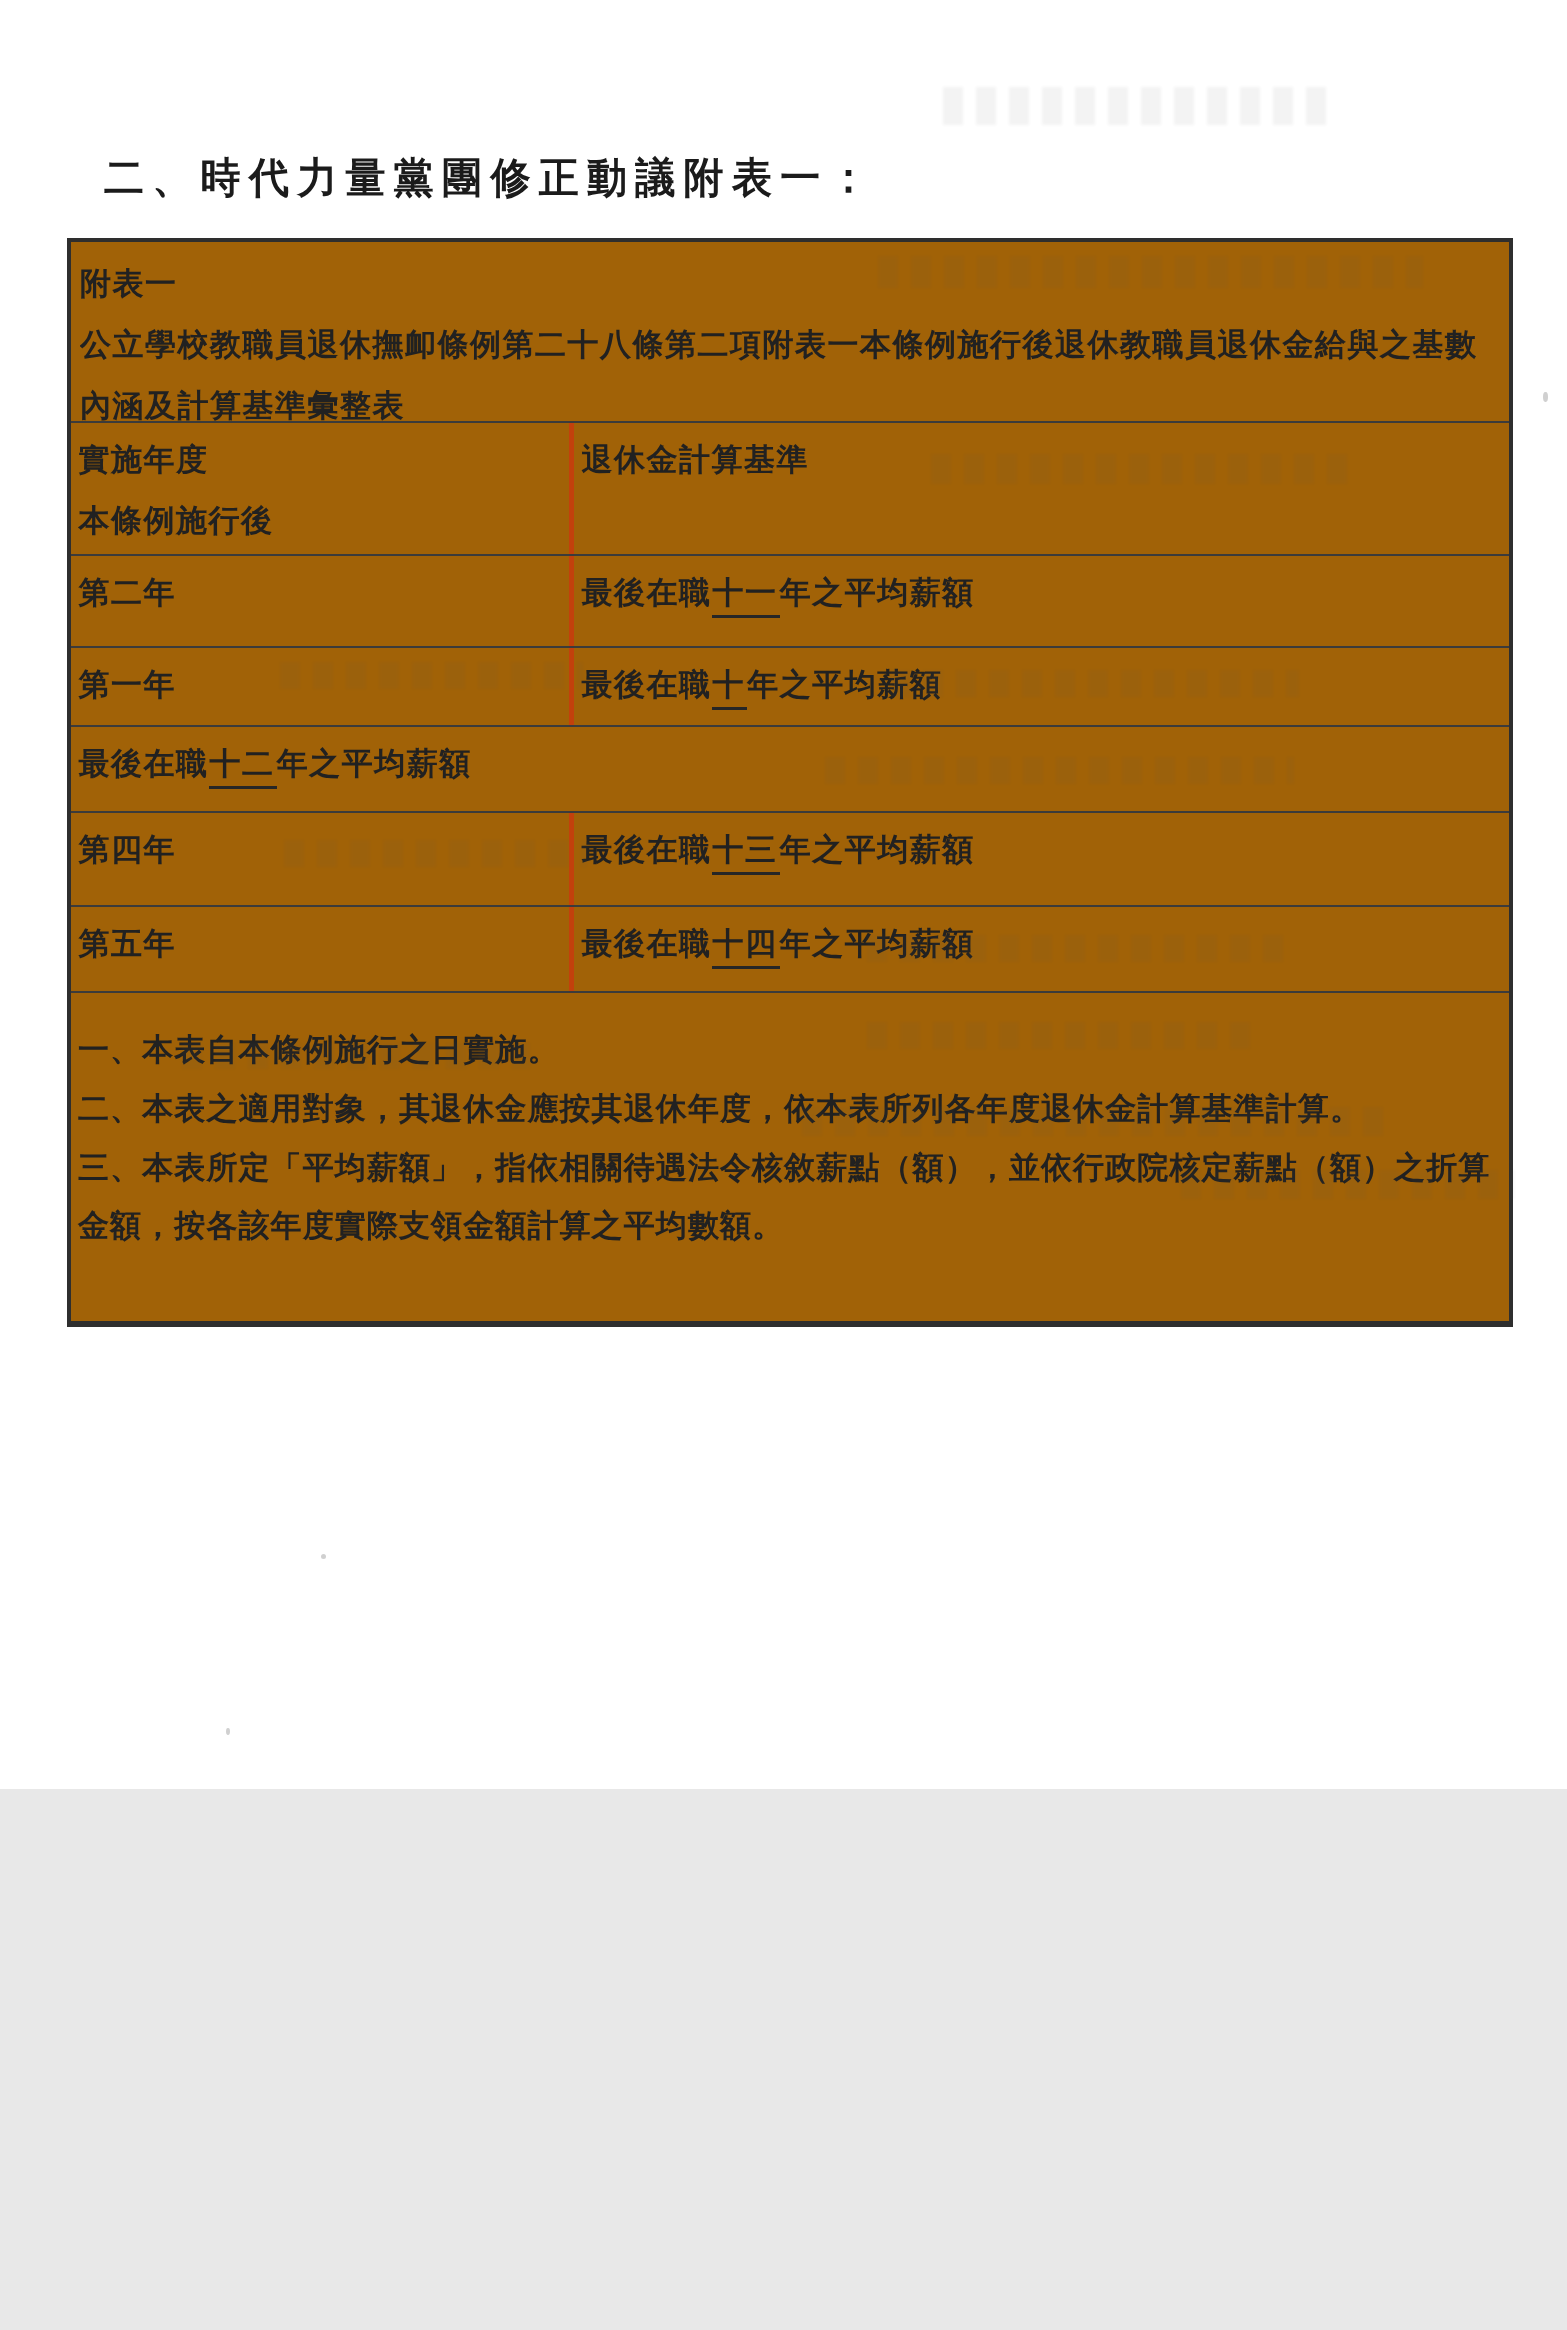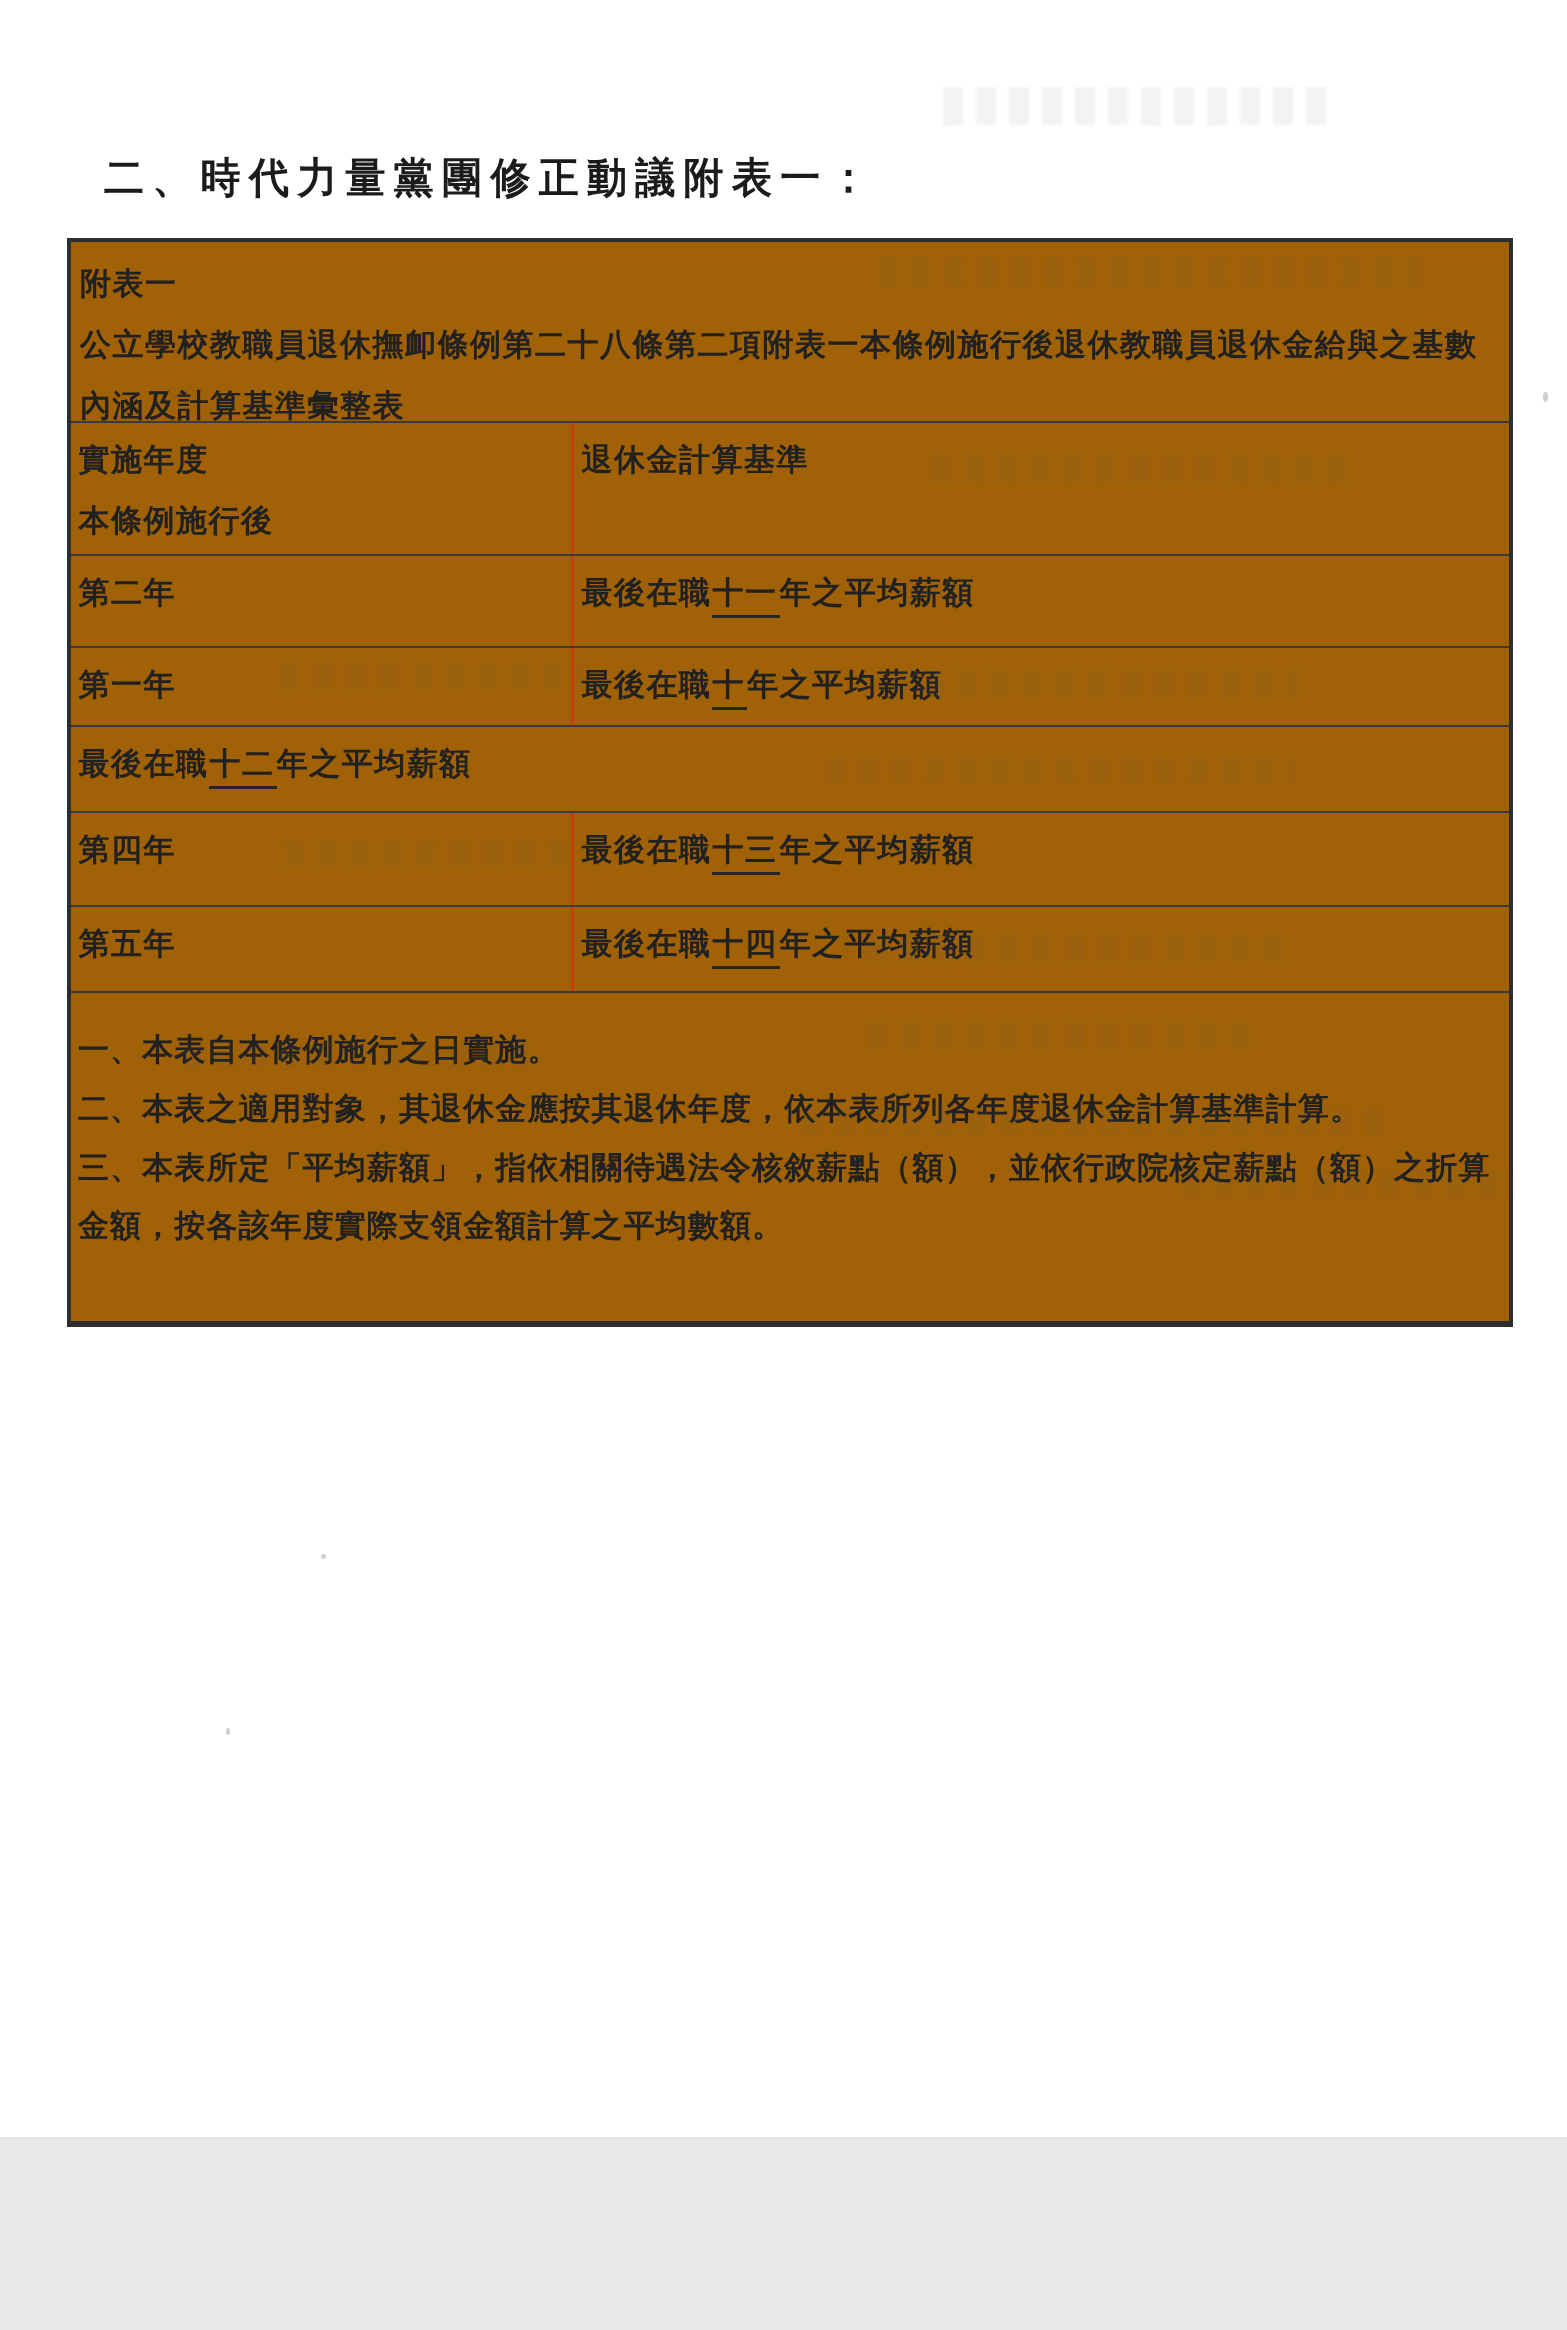--- a/index.html
+++ b/index.html
@@ -1,18 +1,18 @@
 <!DOCTYPE html>
 <html lang="zh-Hant" style="font-size:12px"><head>
 <meta charset="utf-8">
 <style>
   html,body{margin:0;padding:0;background:#e8e8e8;}
   .page{
     position:relative;
-    width:1568px;height:2137px;
+    width:1568px;height:1789px;
     background:#ffffff;
     overflow:hidden;
     font-family:"DejaVu Sans","Liberation Sans",sans-serif;
     color:#212121;
   }
   
   .heading{
     position:absolute;left:104px;top:150px;
     font-size:40px;font-weight:900;letter-spacing:8.3px;
     color:#1b1b1b;white-space:nowrap;
@@ -31,21 +31,21 @@
   .title-cell{
     height:181px;border-bottom:2.3px solid #3b3b3b;
     padding:10.6px 6px 0 9px;
     font-size:31px;font-weight:600;letter-spacing:1.5px;
     line-height:61px;
   }
   .title-cell .tline{white-space:nowrap;overflow:hidden;}
   .trow{display:flex;border-bottom:2.3px solid #3b3b3b;overflow:hidden;}
   .cell-left{
     width:503px;flex:0 0 503px;
-    border-right:3px solid #c2410c;
+    border-right:5px solid #c2410c;
     padding:6px 4.5px 0 7.6px;
     font-size:31px;font-weight:600;letter-spacing:1.5px;
     line-height:61px;overflow:hidden;
   }
   .cell-right{
     flex:1;padding:6px 4.5px 0 7.6px;
     font-size:31px;font-weight:700;letter-spacing:1.5px;
     line-height:61px;overflow:hidden;border-radius:22px;
   }
   .header-row{height:133px;}

